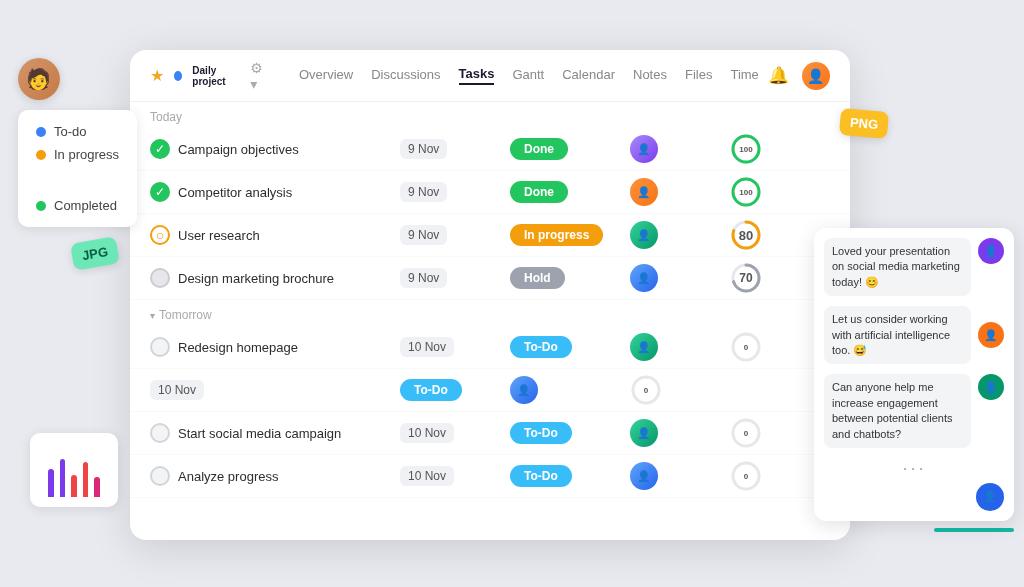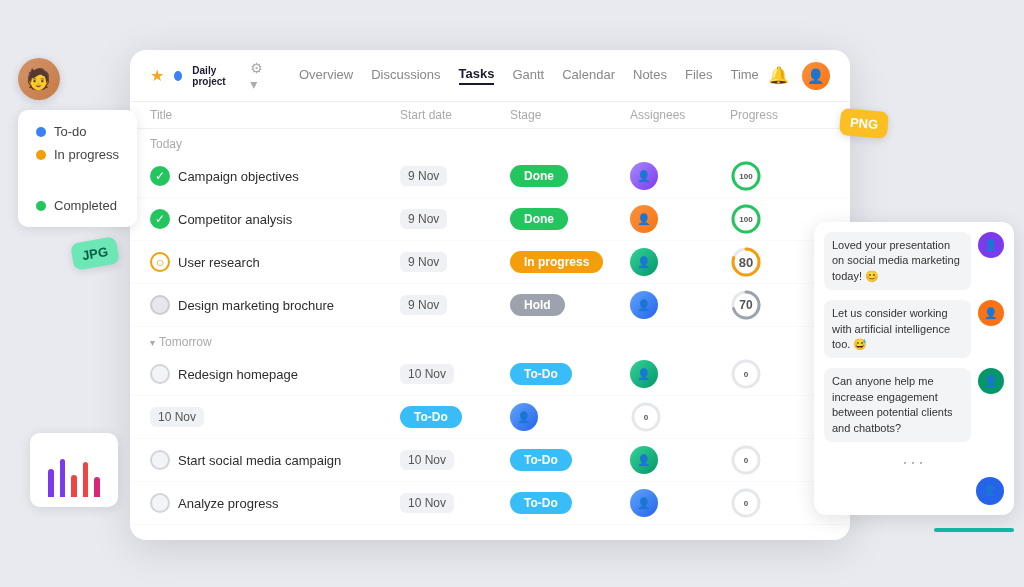--- a/index.html
+++ b/index.html
@@ -164,21 +164,21 @@
       box-shadow: 0 2px 8px rgba(0,0,0,0.13);
       z-index: 20;
     }
     .sticker-jpg { left: 72px; top: 240px; background: #6ee7b7; color: #065f46; transform: rotate(-10deg); }
     .sticker-png { left: 840px; top: 110px; background: #fbbf24; color: #fff; transform: rotate(5deg); }
 
     
     .chat-panel {
       position: absolute;
       right: 10px;
-      top: 222px;
+      top: 228px;
       width: 200px;
       background: #fff;
       border-radius: 12px;
       box-shadow: 0 4px 20px rgba(0,0,0,0.12);
       padding: 10px;
       z-index: 5;
     }
     .chat-message { display: flex; gap: 7px; margin-bottom: 10px; align-items: flex-start; }
     .chat-avatar {
       width: 26px; height: 26px; border-radius: 50%; flex-shrink: 0;
@@ -250,27 +250,20 @@
       <span class="nav-item">Time</span>
     </nav>
     <div class="header-right">
       <span class="bell-icon">🔔</span>
       <div class="user-avatar-small avatar-b">
         <span style="font-size:14px">👤</span>
       </div>
     </div>
   </div>
 
-  <div class="table-header">
-    <span>Title</span>
-    <span>Start date</span>
-    <span>Stage</span>
-    <span>Assignees</span>
-    <span>Progress</span>
-  </div>
 
   <div id="tasks-container">
       <div class="section-label"><span>Today</span></div>
       <div class="task-row">
       <div class="task-title-cell">
         <div class="check-circle check-done">✓</div>
         <span>Campaign objectives</span>
       </div>
       <div>
         <span class="date-badge">9 Nov</span>
@@ -476,21 +469,21 @@
       </div>
     </div>
     </div>
 </div>
 
 <div class="chat-panel" id="chat-container">
     <div class="chat-message">
     <div class="chat-bubble" style="order:1">Loved your presentation on social media marketing today! 😊</div>
     <div class="chat-avatar" style="background:#7c3aed;order:2">👤</div>
   </div>
-    <div class="chat-message" style="flex-direction: row-reverse;">
+    <div class="chat-message" style="flex-direction: row-reverse; align-items: center;">
     <div class="chat-bubble" style="order:2">Let us consider working with artificial intelligence too. 😅</div>
     <div class="chat-avatar" style="background:#f97316;order:1">👤</div>
   </div>
     <div class="chat-message">
     <div class="chat-bubble" style="order:1">Can anyone help me increase engagement between potential clients and chatbots?</div>
     <div class="chat-avatar" style="background:#059669;order:2">👤</div>
   </div>
     <div class="chat-dots">···</div>
     <div style="display: flex; justify-content: flex-end; margin-top: 4px;">
       <div class="chat-avatar" style="background:#2563eb;width:28px;height:28px;">👤</div>

